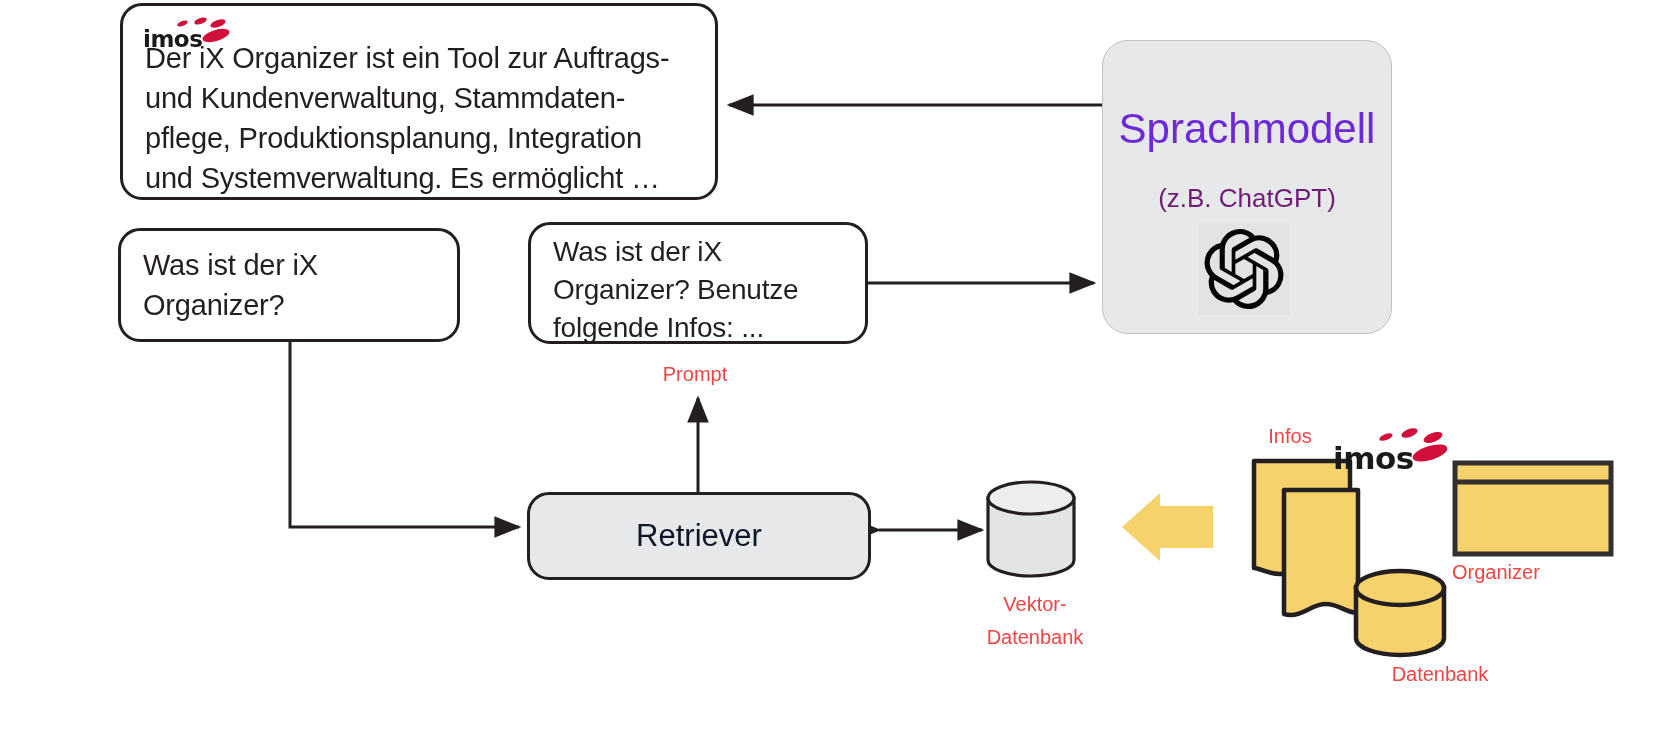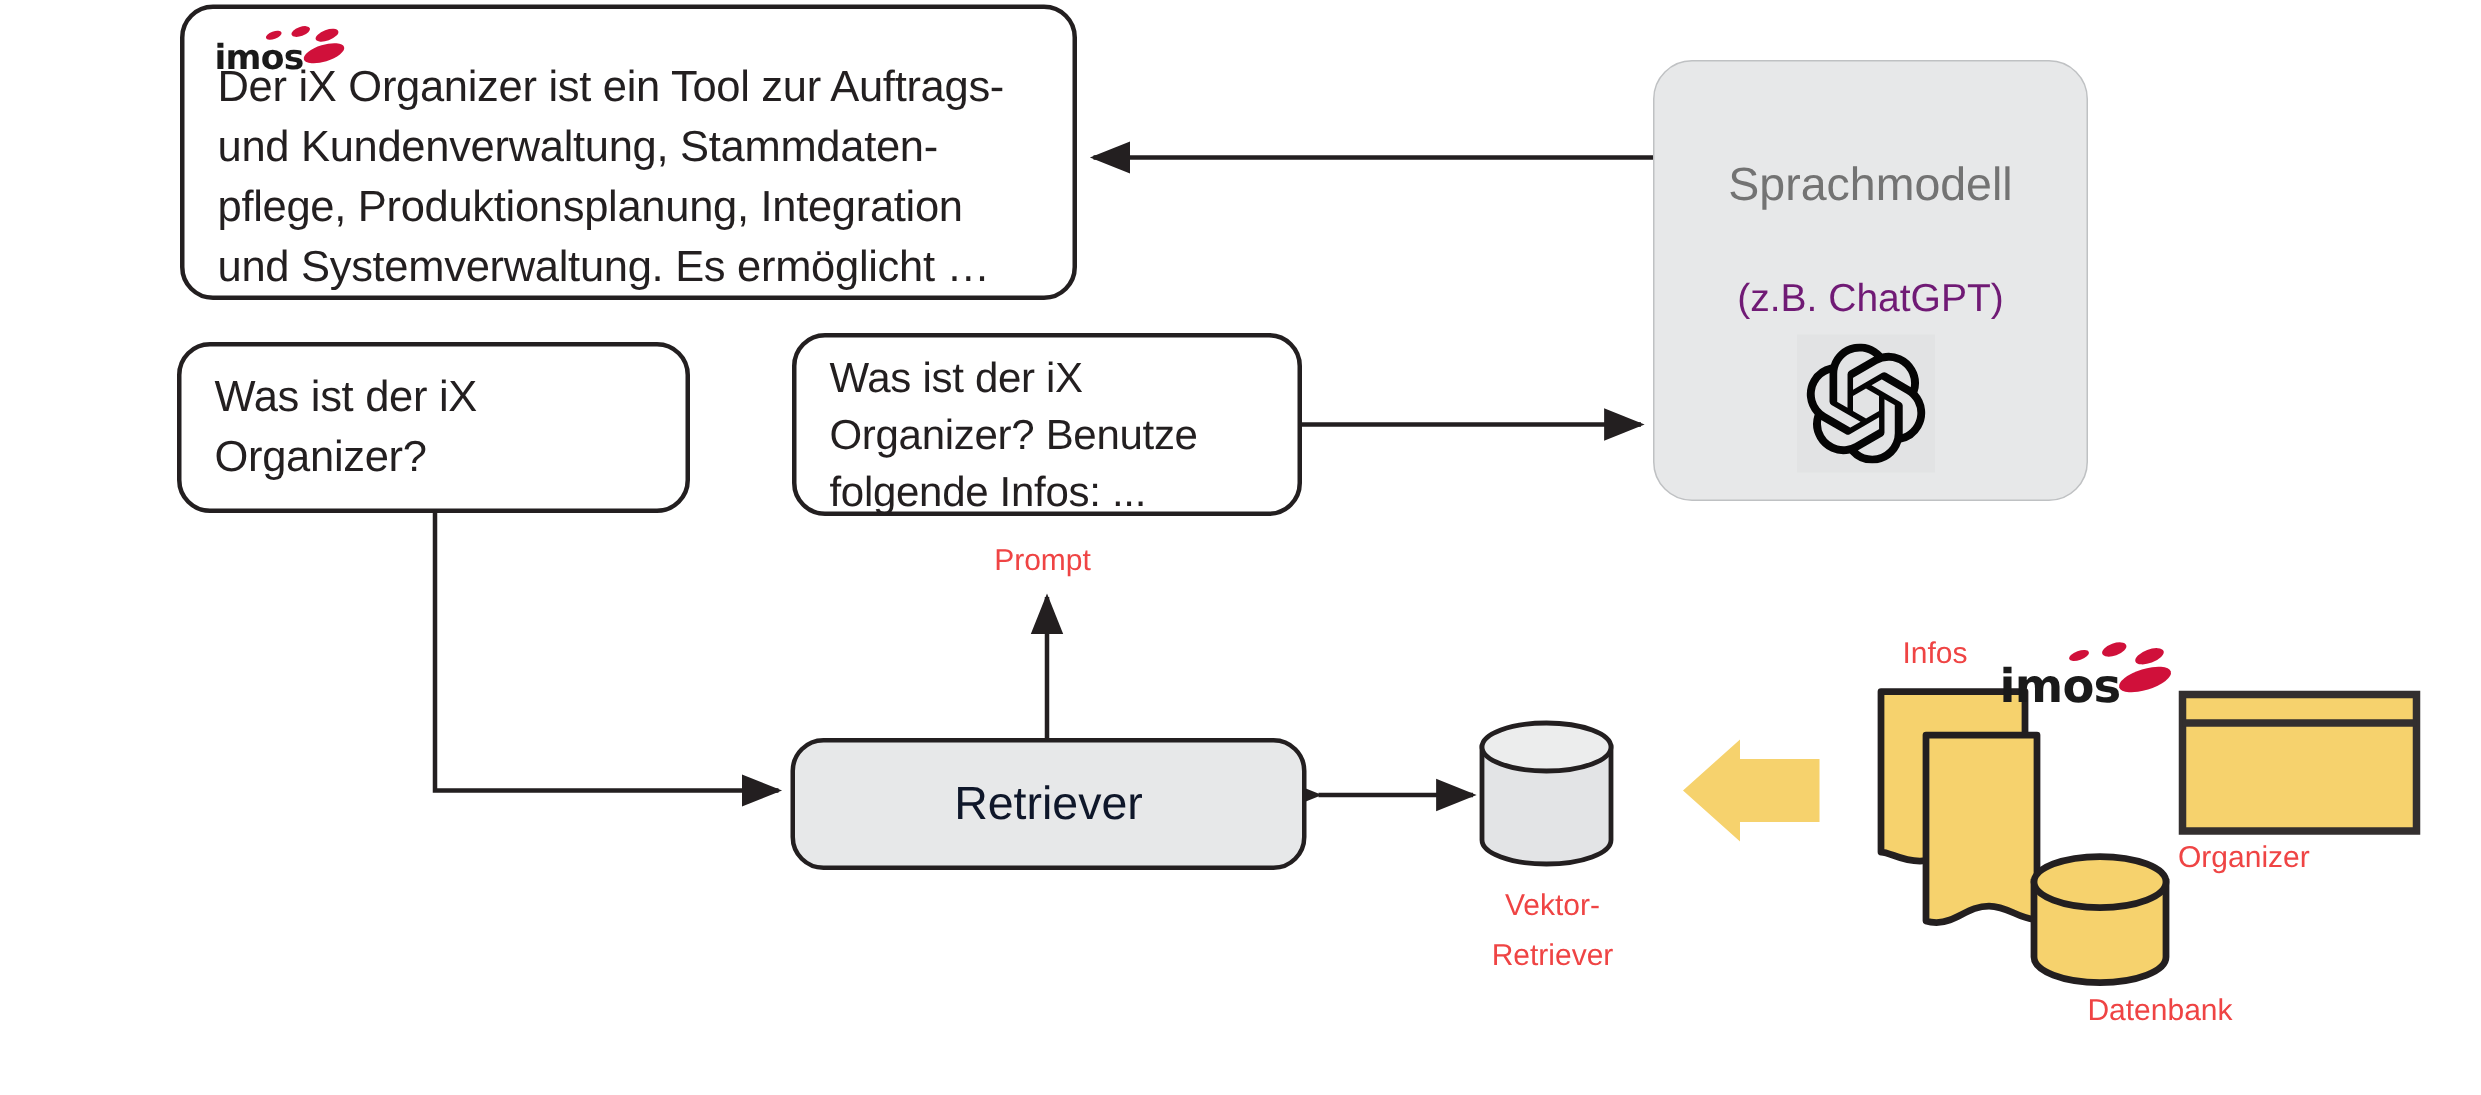--- a/index.html
+++ b/index.html
@@ -51,21 +51,21 @@
 
   
   #llm-box {
     position:absolute; left:1102px; top:40px; width:290px; height:294px;
     background:#e7e8e9;
     border:1.5px solid #bfc1c3;
     border-radius:26px;
   }
   #llm-title {
     position:absolute; top:64px; left:0; width:100%;
-    text-align:center; font-size:31px; color:#737373;
+    text-align:center; font-size:42px; color:#6d28d9;
   }
   #llm-sub {
     position:absolute; top:142px; left:0; width:100%;
     text-align:center; font-size:26px; color:#701a75;
   }
   #openai-badge {
     position:absolute; left:95px; top:182px; width:92px; height:92px;
     background:#e2e3e4;
     display:flex; align-items:center; justify-content:center;
   }
@@ -221,21 +221,21 @@
     </div>
   </div>
 
 
   <div id="retriever-box">
     <div id="retriever-label">Retriever</div>
   </div>
 
   <div class="plain-label" id="prompt-label">Prompt</div>
   <div class="plain-label" id="vektor-label">Vektor-
-Retriever</div>
+Datenbank</div>
   <div class="plain-label" id="doks-label">Infos</div>
   <div class="plain-label" id="datenbank-label">Datenbank</div>
   <div class="plain-label" id="webseite-label">Organizer</div>
 
   <div class="imos-logo" style="left:1333px; top:425px; width:140px; height:50px;">
     <span class="imos-word" style="position:absolute; left:0; top:18px; font-size:31px;">imos</span>
     <span class="imos-dash" style="left:46px; top:9px; width:14px; height:6px; transform:rotate(-20deg);"></span>
     <span class="imos-dash" style="left:68px; top:4px; width:17px; height:8px; transform:rotate(-20deg);"></span>
     <span class="imos-dash" style="left:90px; top:8px; width:20px; height:9px; transform:rotate(-20deg);"></span>
     <span class="imos-dash" style="left:79px; top:21px; width:36px; height:14px; transform:rotate(-17deg);"></span>

